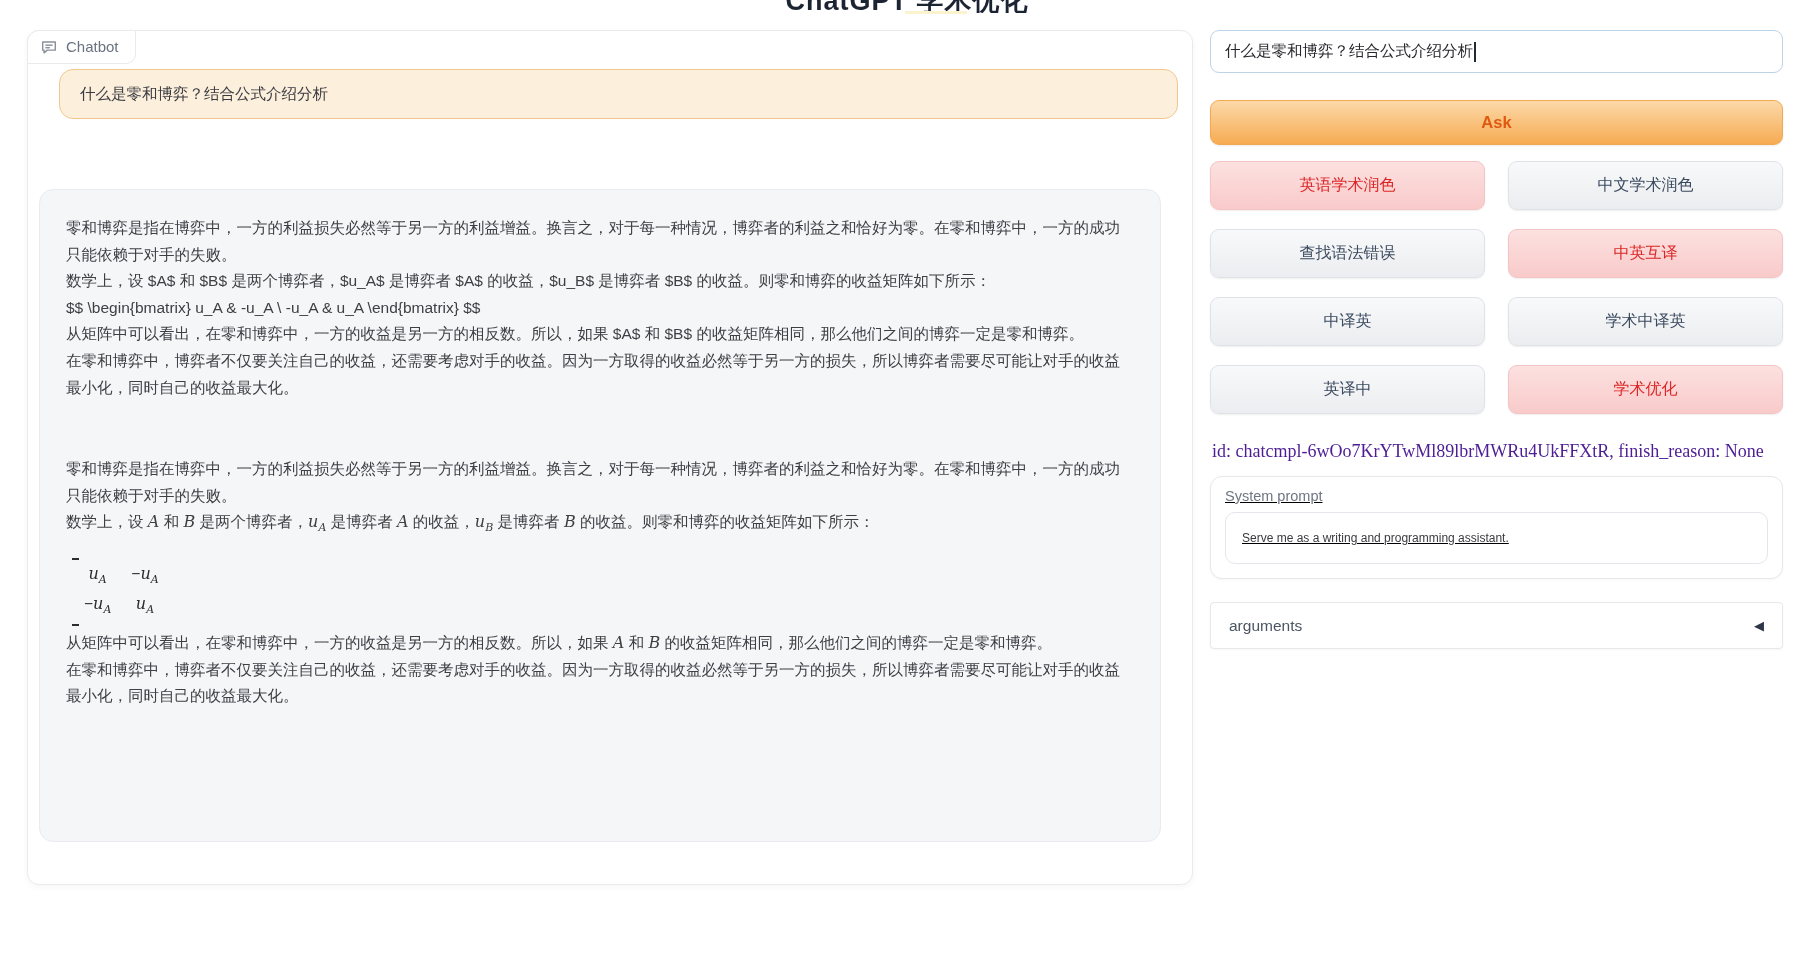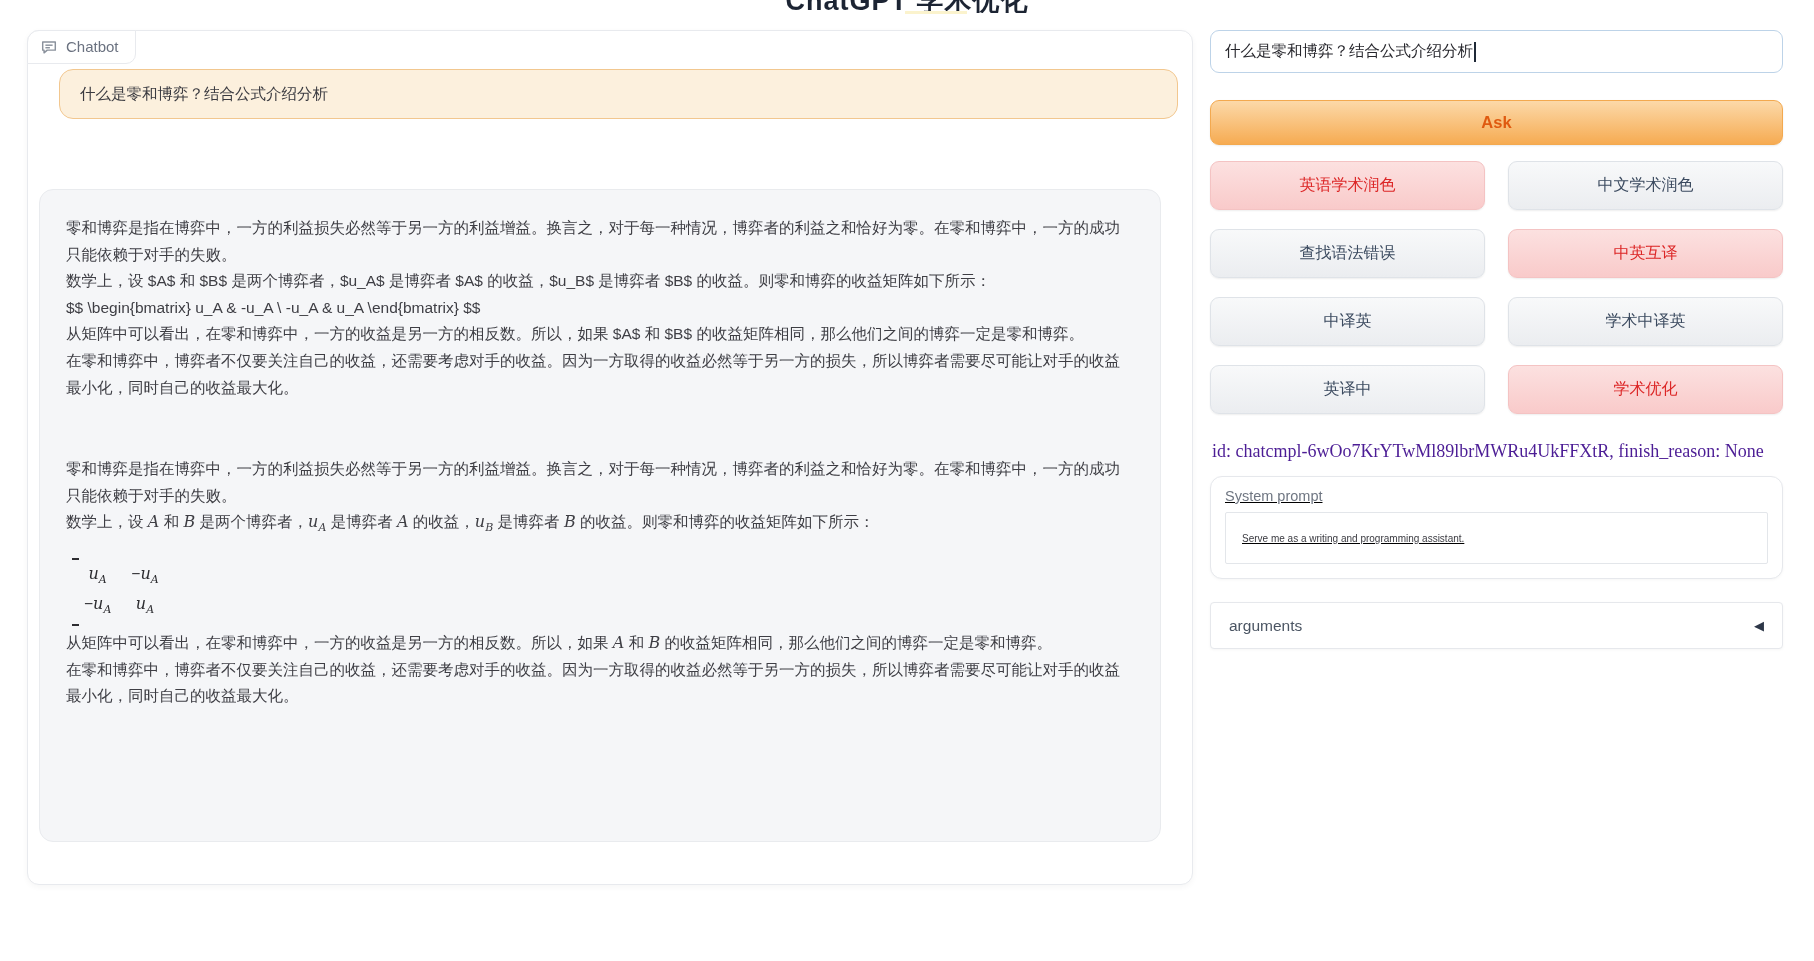--- a/index.html
+++ b/index.html
@@ -64,22 +64,22 @@
         font-size:16px; font-weight:400; cursor:pointer; box-shadow:0 1px 2px rgba(0,0,0,.07); }
   .fn-btn.gray { background:linear-gradient(#f8f9fa,#ebedf0); border:1px solid #dfe3e8; color:#3b4a5f; }
   .fn-btn.red  { background:linear-gradient(#fce1e0,#f9caca); border:1px solid #f4c3c3; color:#dc2626; }
 
   .status-line { position:absolute; left:2px; top:441px; font-size:18px; color:#4c1d95;font-family:Liberation Serif, serif; }
 
   .sys-card { position:absolute; left:0; top:476px; width:573px; height:103px;
         background:#fff; border:1px solid #e6e8ec; border-radius:12px; padding:11px 14px;
         box-shadow:0 1px 3px rgba(0,0,0,.04);text-decoration:underline; }
   .sys-label { font-size:14.5px; color:#6f7682; }
-  .sys-input { margin-top:8px; height:52px; background:#fff; border:1px solid #e3e6ea; border-radius:2px;
-        display:flex; align-items:center; padding:0 16px; font-size:10px; color:#3a3a40; }
+  .sys-input { margin-top:8px; height:52px; background:#fff; border:1px solid #e3e6ea; border-radius:10px;
+        display:flex; align-items:center; padding:0 16px; font-size:12px; color:#3a3a40; }
 
   .accordion { position:absolute; left:0; top:602px; width:573px; height:47px;
         background:#fff; border:1px solid #e6e8ec; border-radius:4px;
         display:flex; align-items:center; justify-content:space-between; padding:0 18px;
         font-size:15.5px; color:#4b5563; cursor:pointer; box-shadow:0 1px 3px rgba(0,0,0,.04); }
   .accordion .tri { font-size:13px; color:#2d3748; }
 </style>
 </head>
 <body>
 

